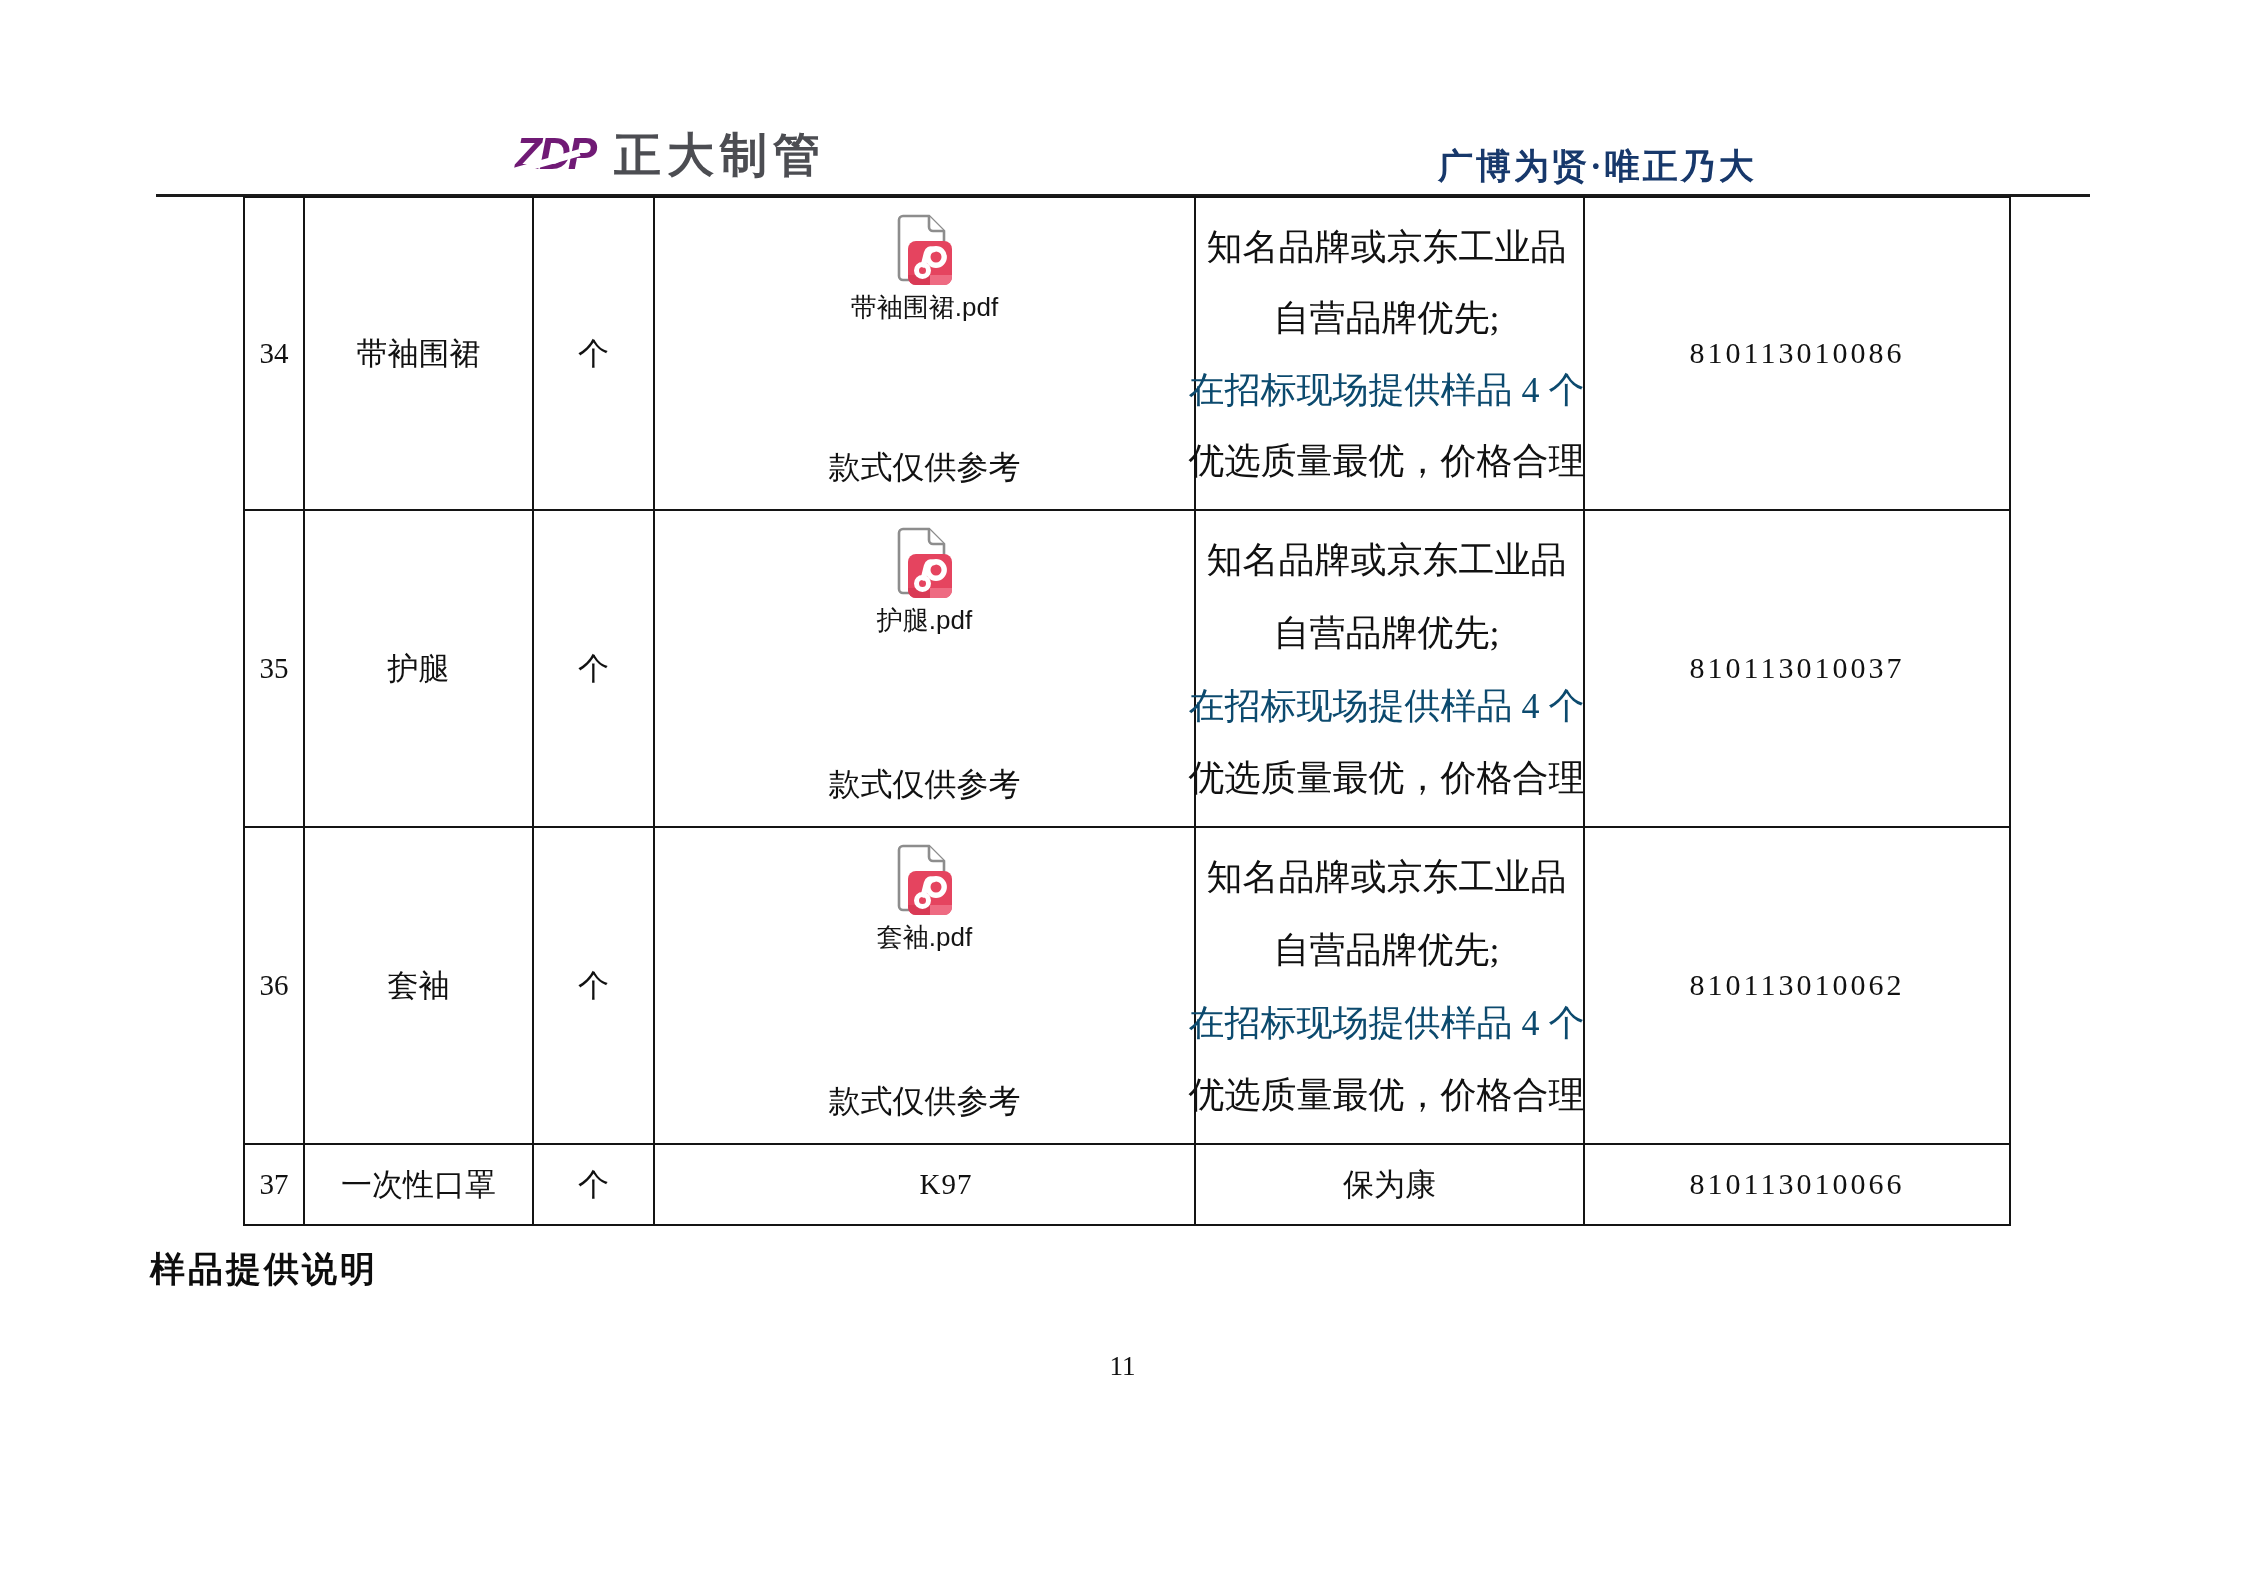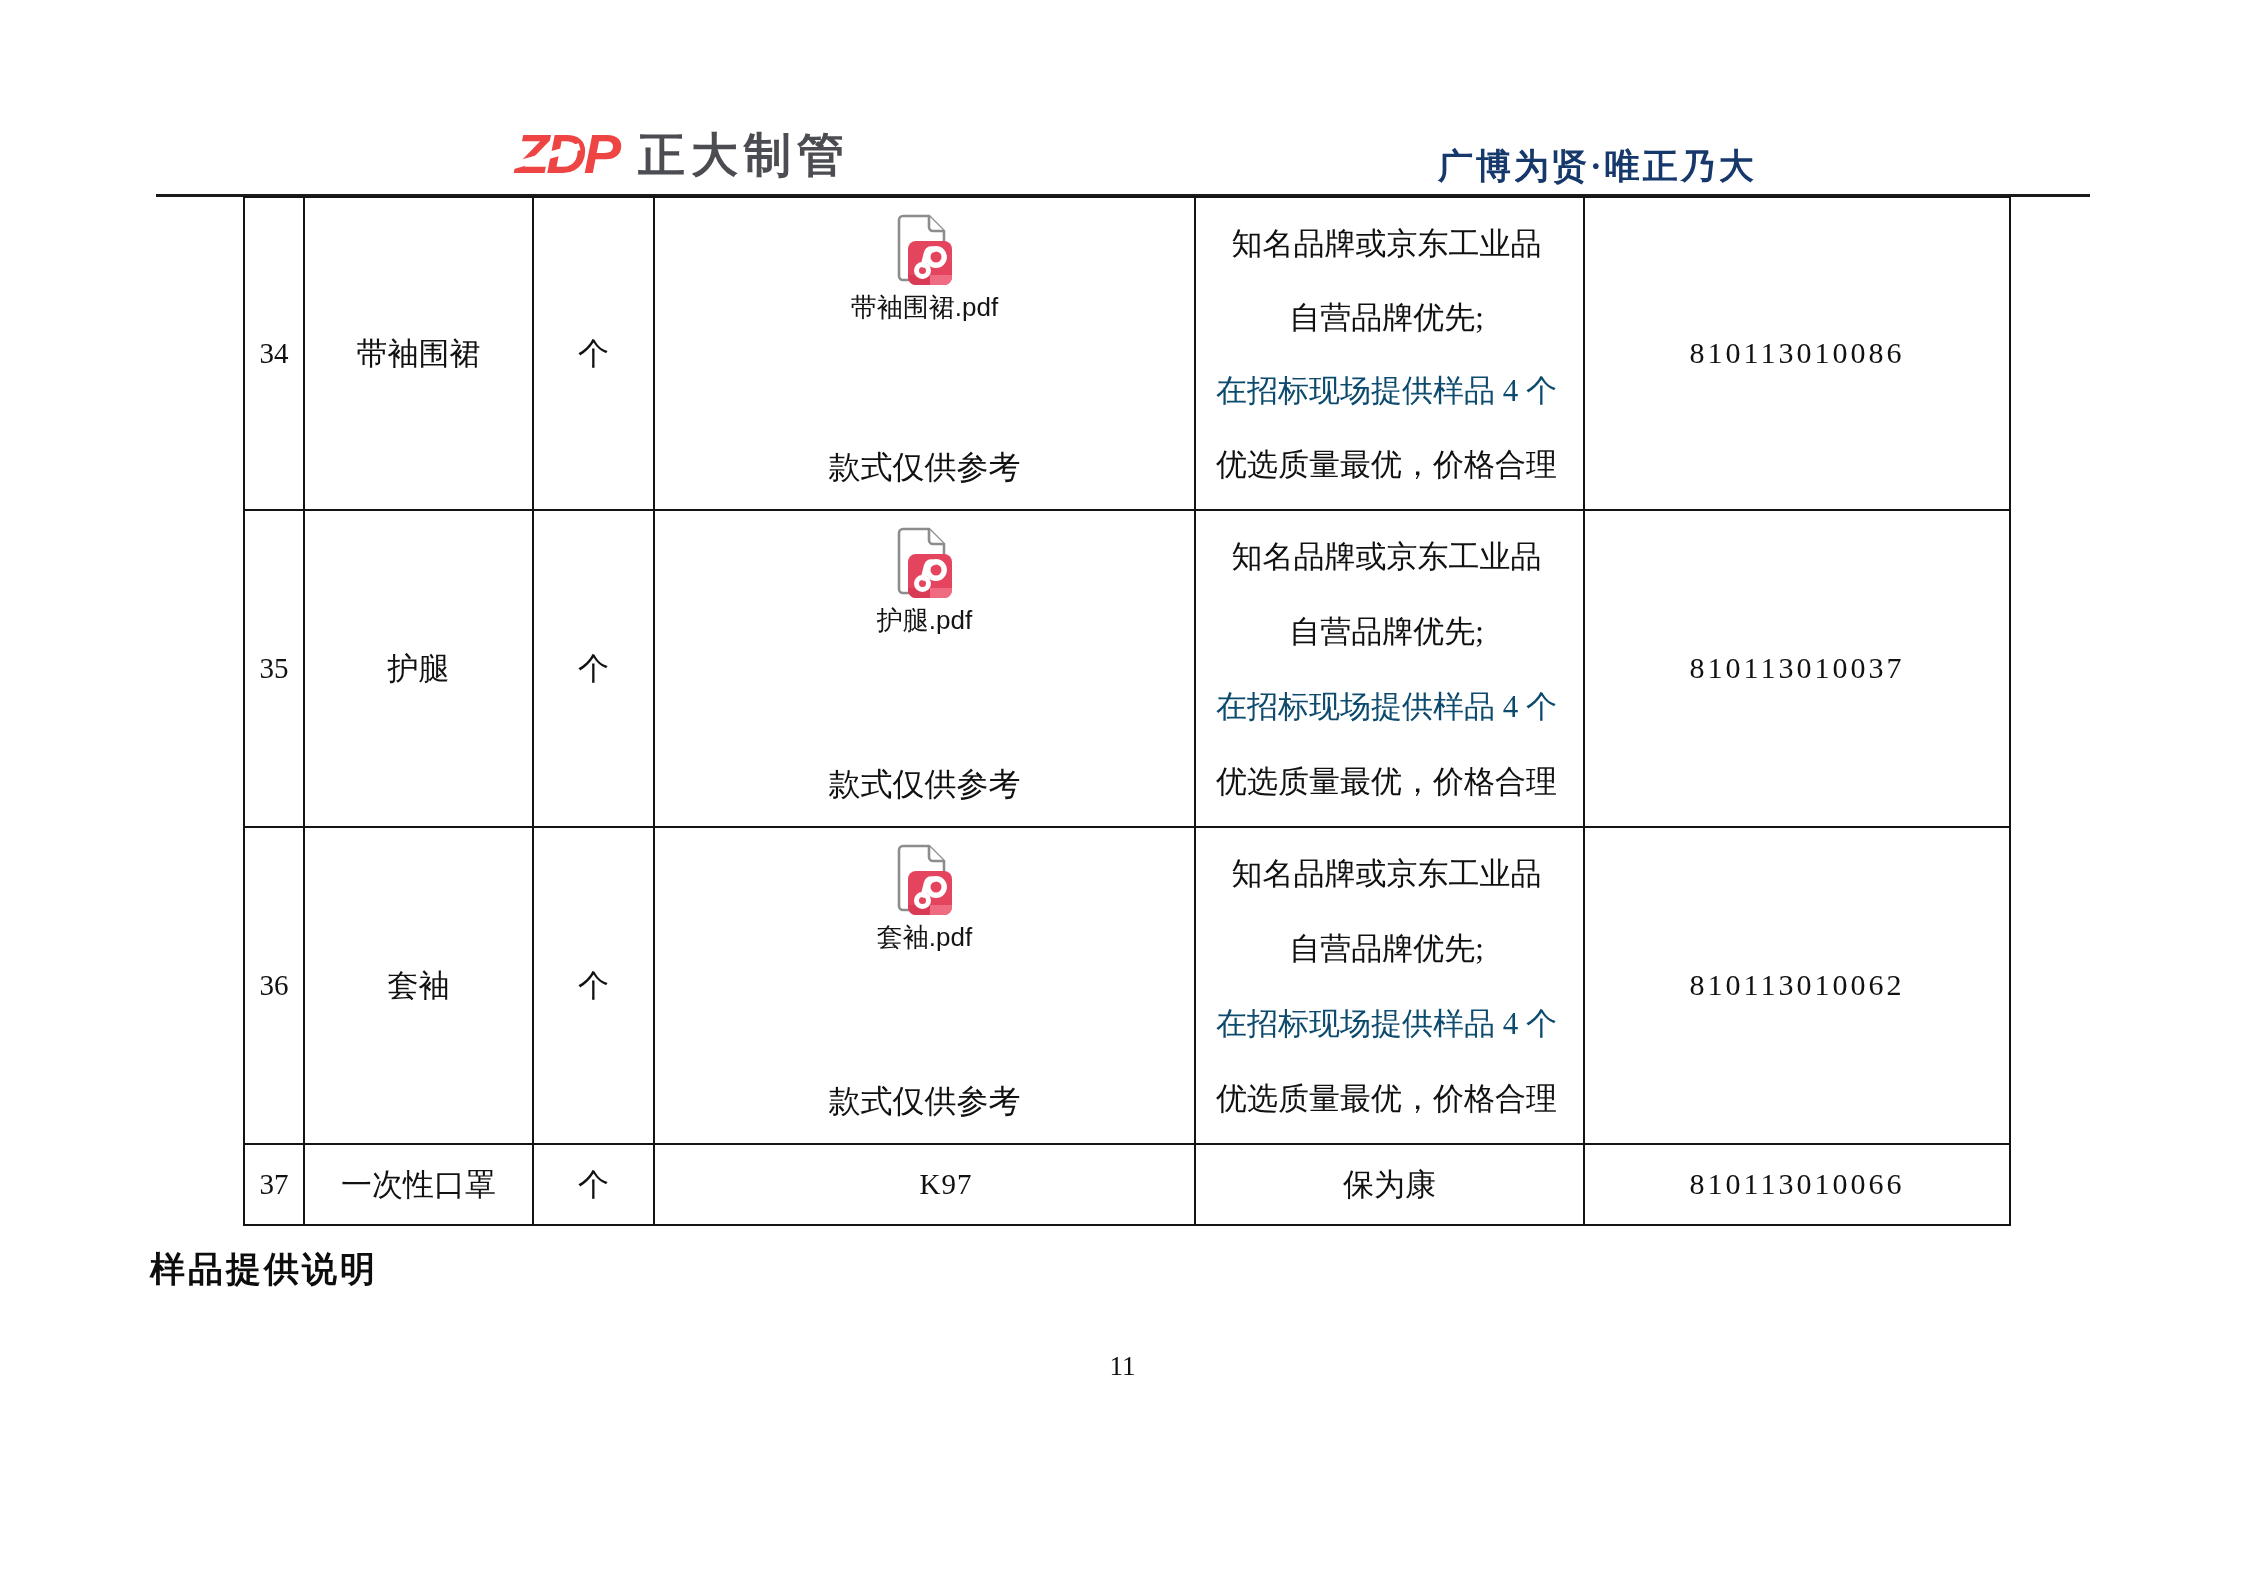--- a/index.html
+++ b/index.html
@@ -5,21 +5,21 @@
   html,body{margin:0;padding:0;background:#888;}
   .page{
     position:relative;width:2245px;height:1587px;background:#ffffff;
     font-family:"Liberation Serif","DejaVu Serif",serif;color:#111;
     overflow:hidden;margin:0 auto;
   }
   
   .logo{position:absolute;left:515px;top:122px;height:64px;display:flex;align-items:center;}
   .logo-zdp{
     position:relative;font-family:"Liberation Sans","DejaVu Sans",sans-serif;
-    font-style:italic;font-weight:900;font-size:56px;letter-spacing:-3px;color:#ef4444;
+    font-style:italic;font-weight:900;font-size:44px;letter-spacing:-3px;color:#701a75;
     line-height:1;
   }
   .logo-zdp::after{ 
     content:"";position:absolute;left:-6px;top:27px;width:72px;height:7px;
     background:#ffffff;transform:rotate(-16deg);
   }
   .logo-company{
     font-family:"Liberation Sans","DejaVu Sans",sans-serif;font-weight:700;
     font-size:47px;letter-spacing:6px;color:#4c4d52;margin-left:20px;line-height:1;
   }
@@ -43,21 +43,21 @@
   .no-cell{font-size:29px;}
   .code-cell{font-size:30px;letter-spacing:3px;}
   .attach-cell{flex-direction:column;justify-content:flex-start;padding-top:15px;}
   .attach-link{display:flex;flex-direction:column;align-items:center;cursor:pointer;}
   .pdf-svg{width:62px;height:74px;display:block;}
   .attach-name{
     font-family:"Liberation Sans","DejaVu Sans",sans-serif;
     font-size:26px;color:#141414;margin-top:5px;line-height:1.2;
   }
   .attach-note{margin-top:auto;margin-bottom:20px;font-size:32px;}
-  .req-cell{flex-direction:column;justify-content:space-between;padding:25px 12px 23px 6px;font-size:31px;}
+  .req-cell{flex-direction:column;justify-content:space-between;padding:25px 12px 23px 6px;font-size:36px;}
   .req-line{white-space:nowrap;}
   .red{color:#0c4a6e;}
   .spec-cell{font-size:29px;letter-spacing:1px;padding-left:43px;}
   
   .section-heading{
     position:absolute;left:150px;top:1246px;
     font-weight:700;font-size:35px;letter-spacing:3px;color:#0d0d0d;
   }
   .page-number{
     position:absolute;left:0;top:1351px;width:2245px;text-align:center;

